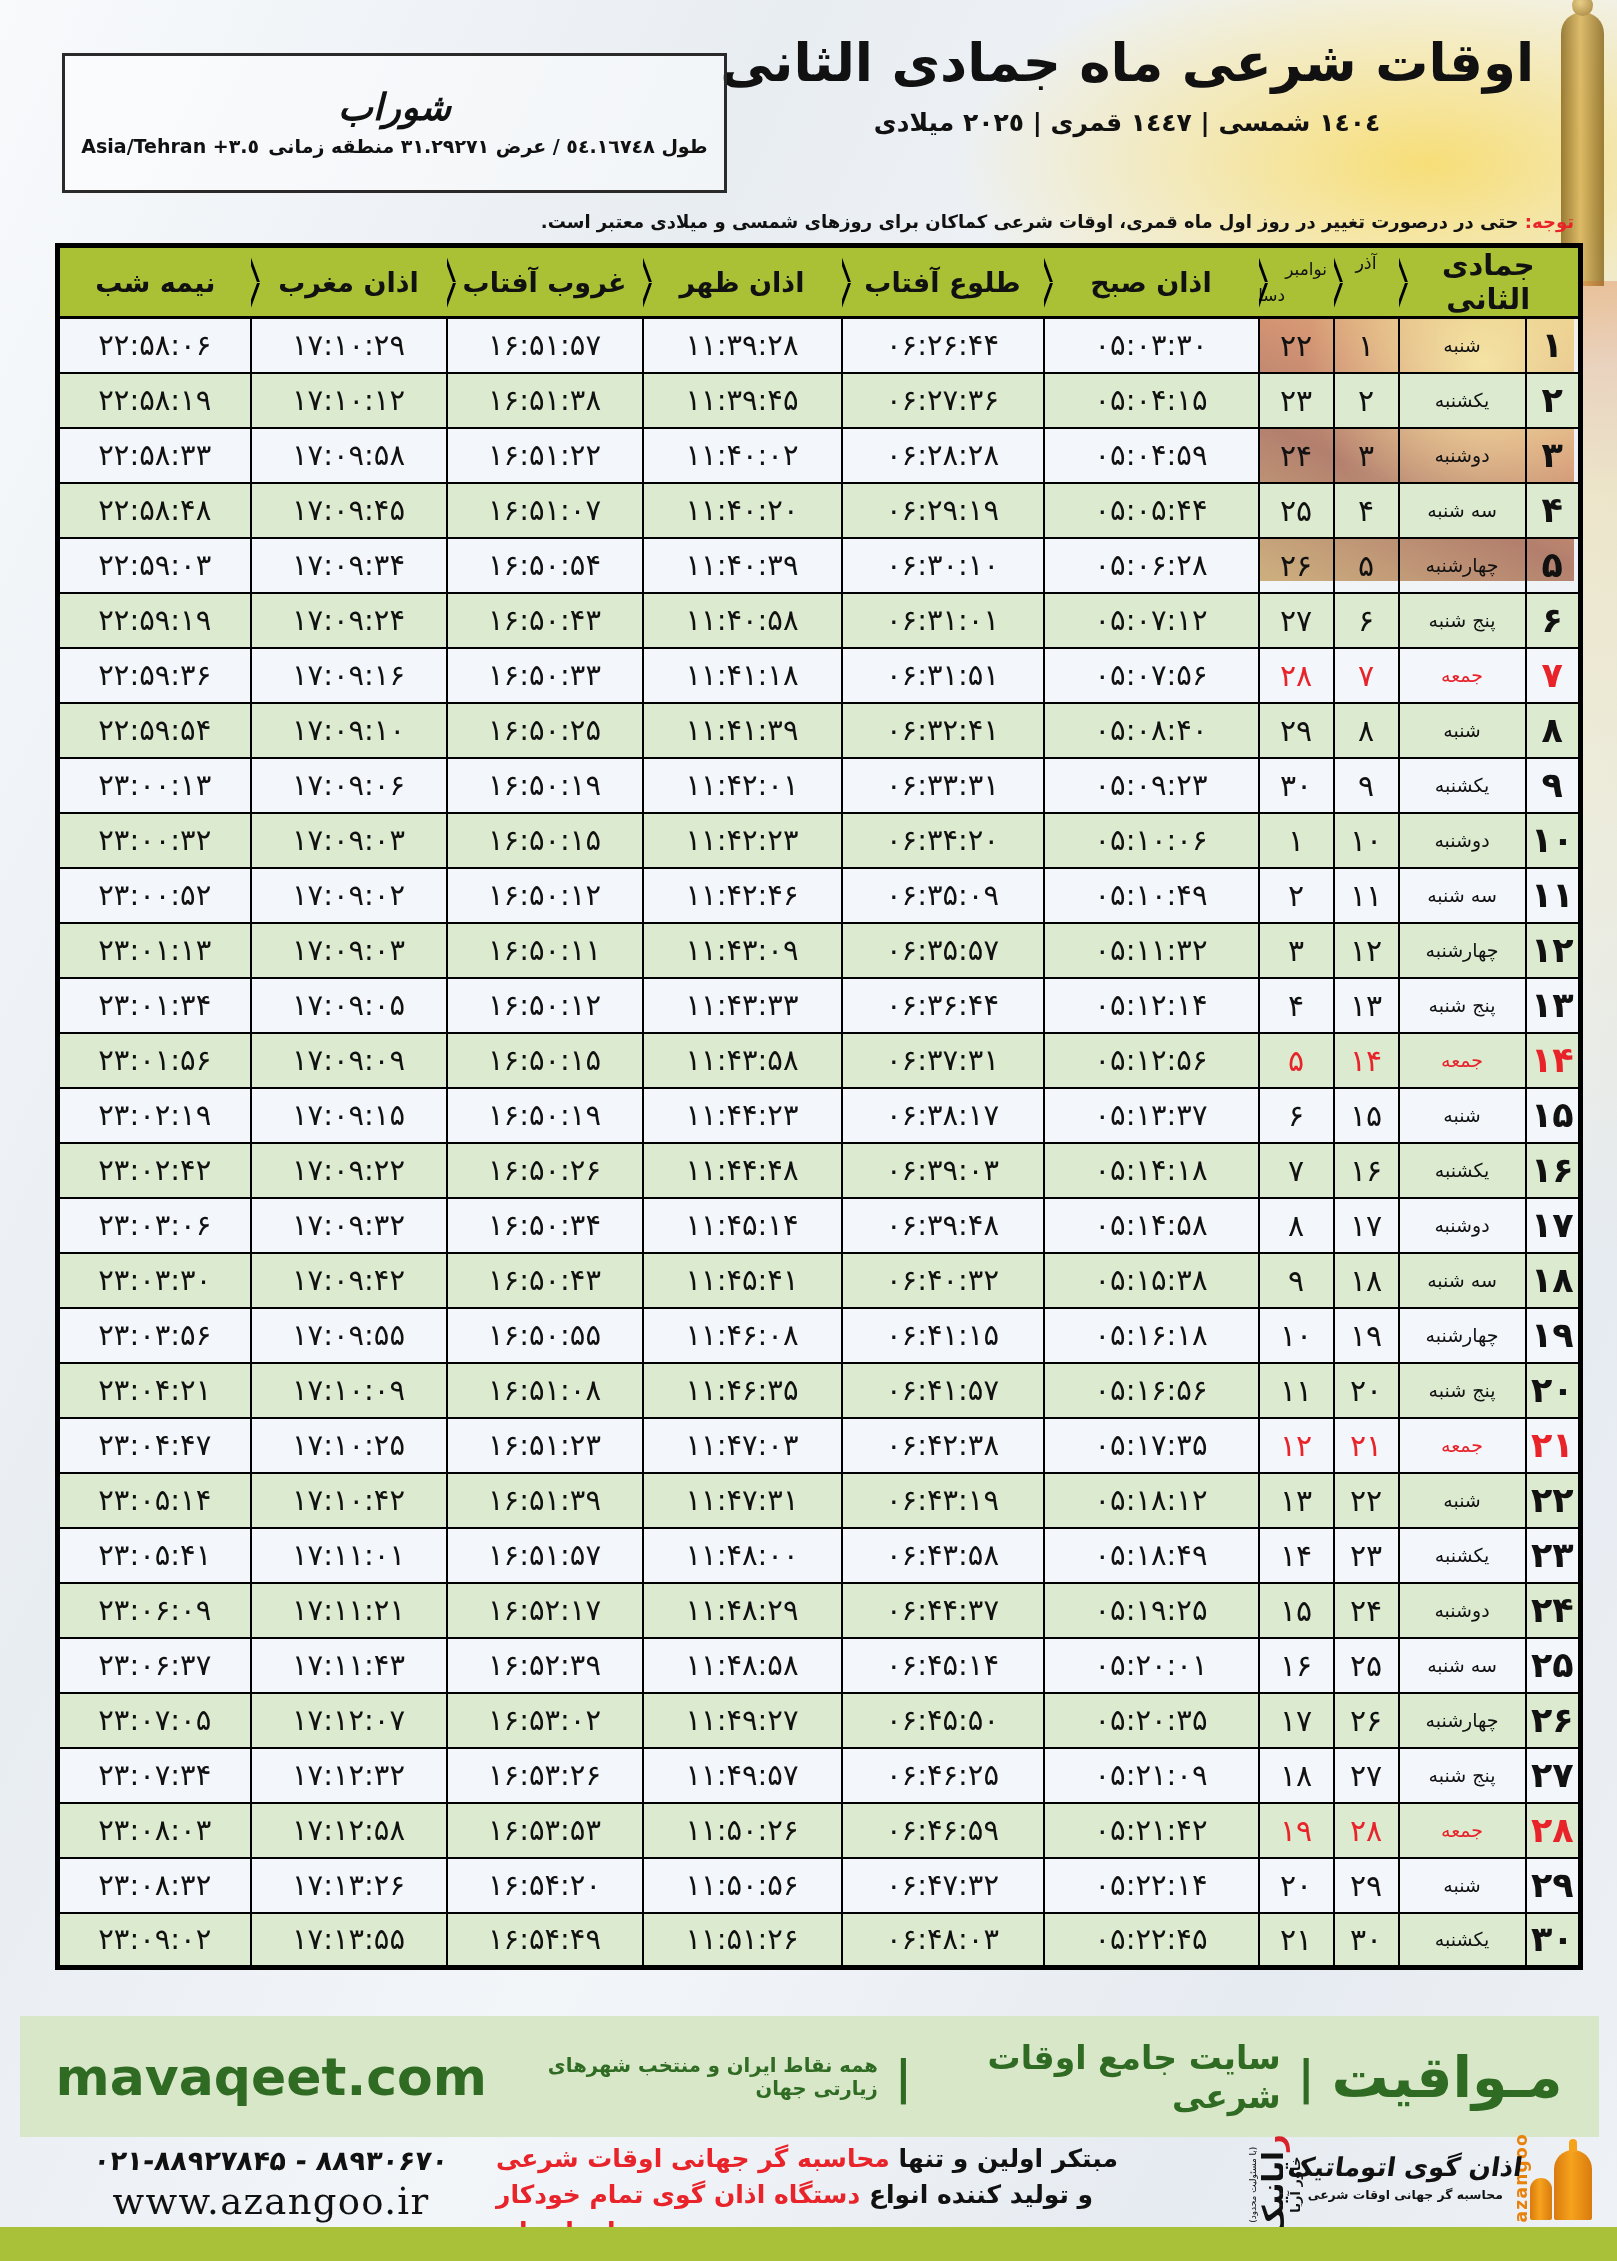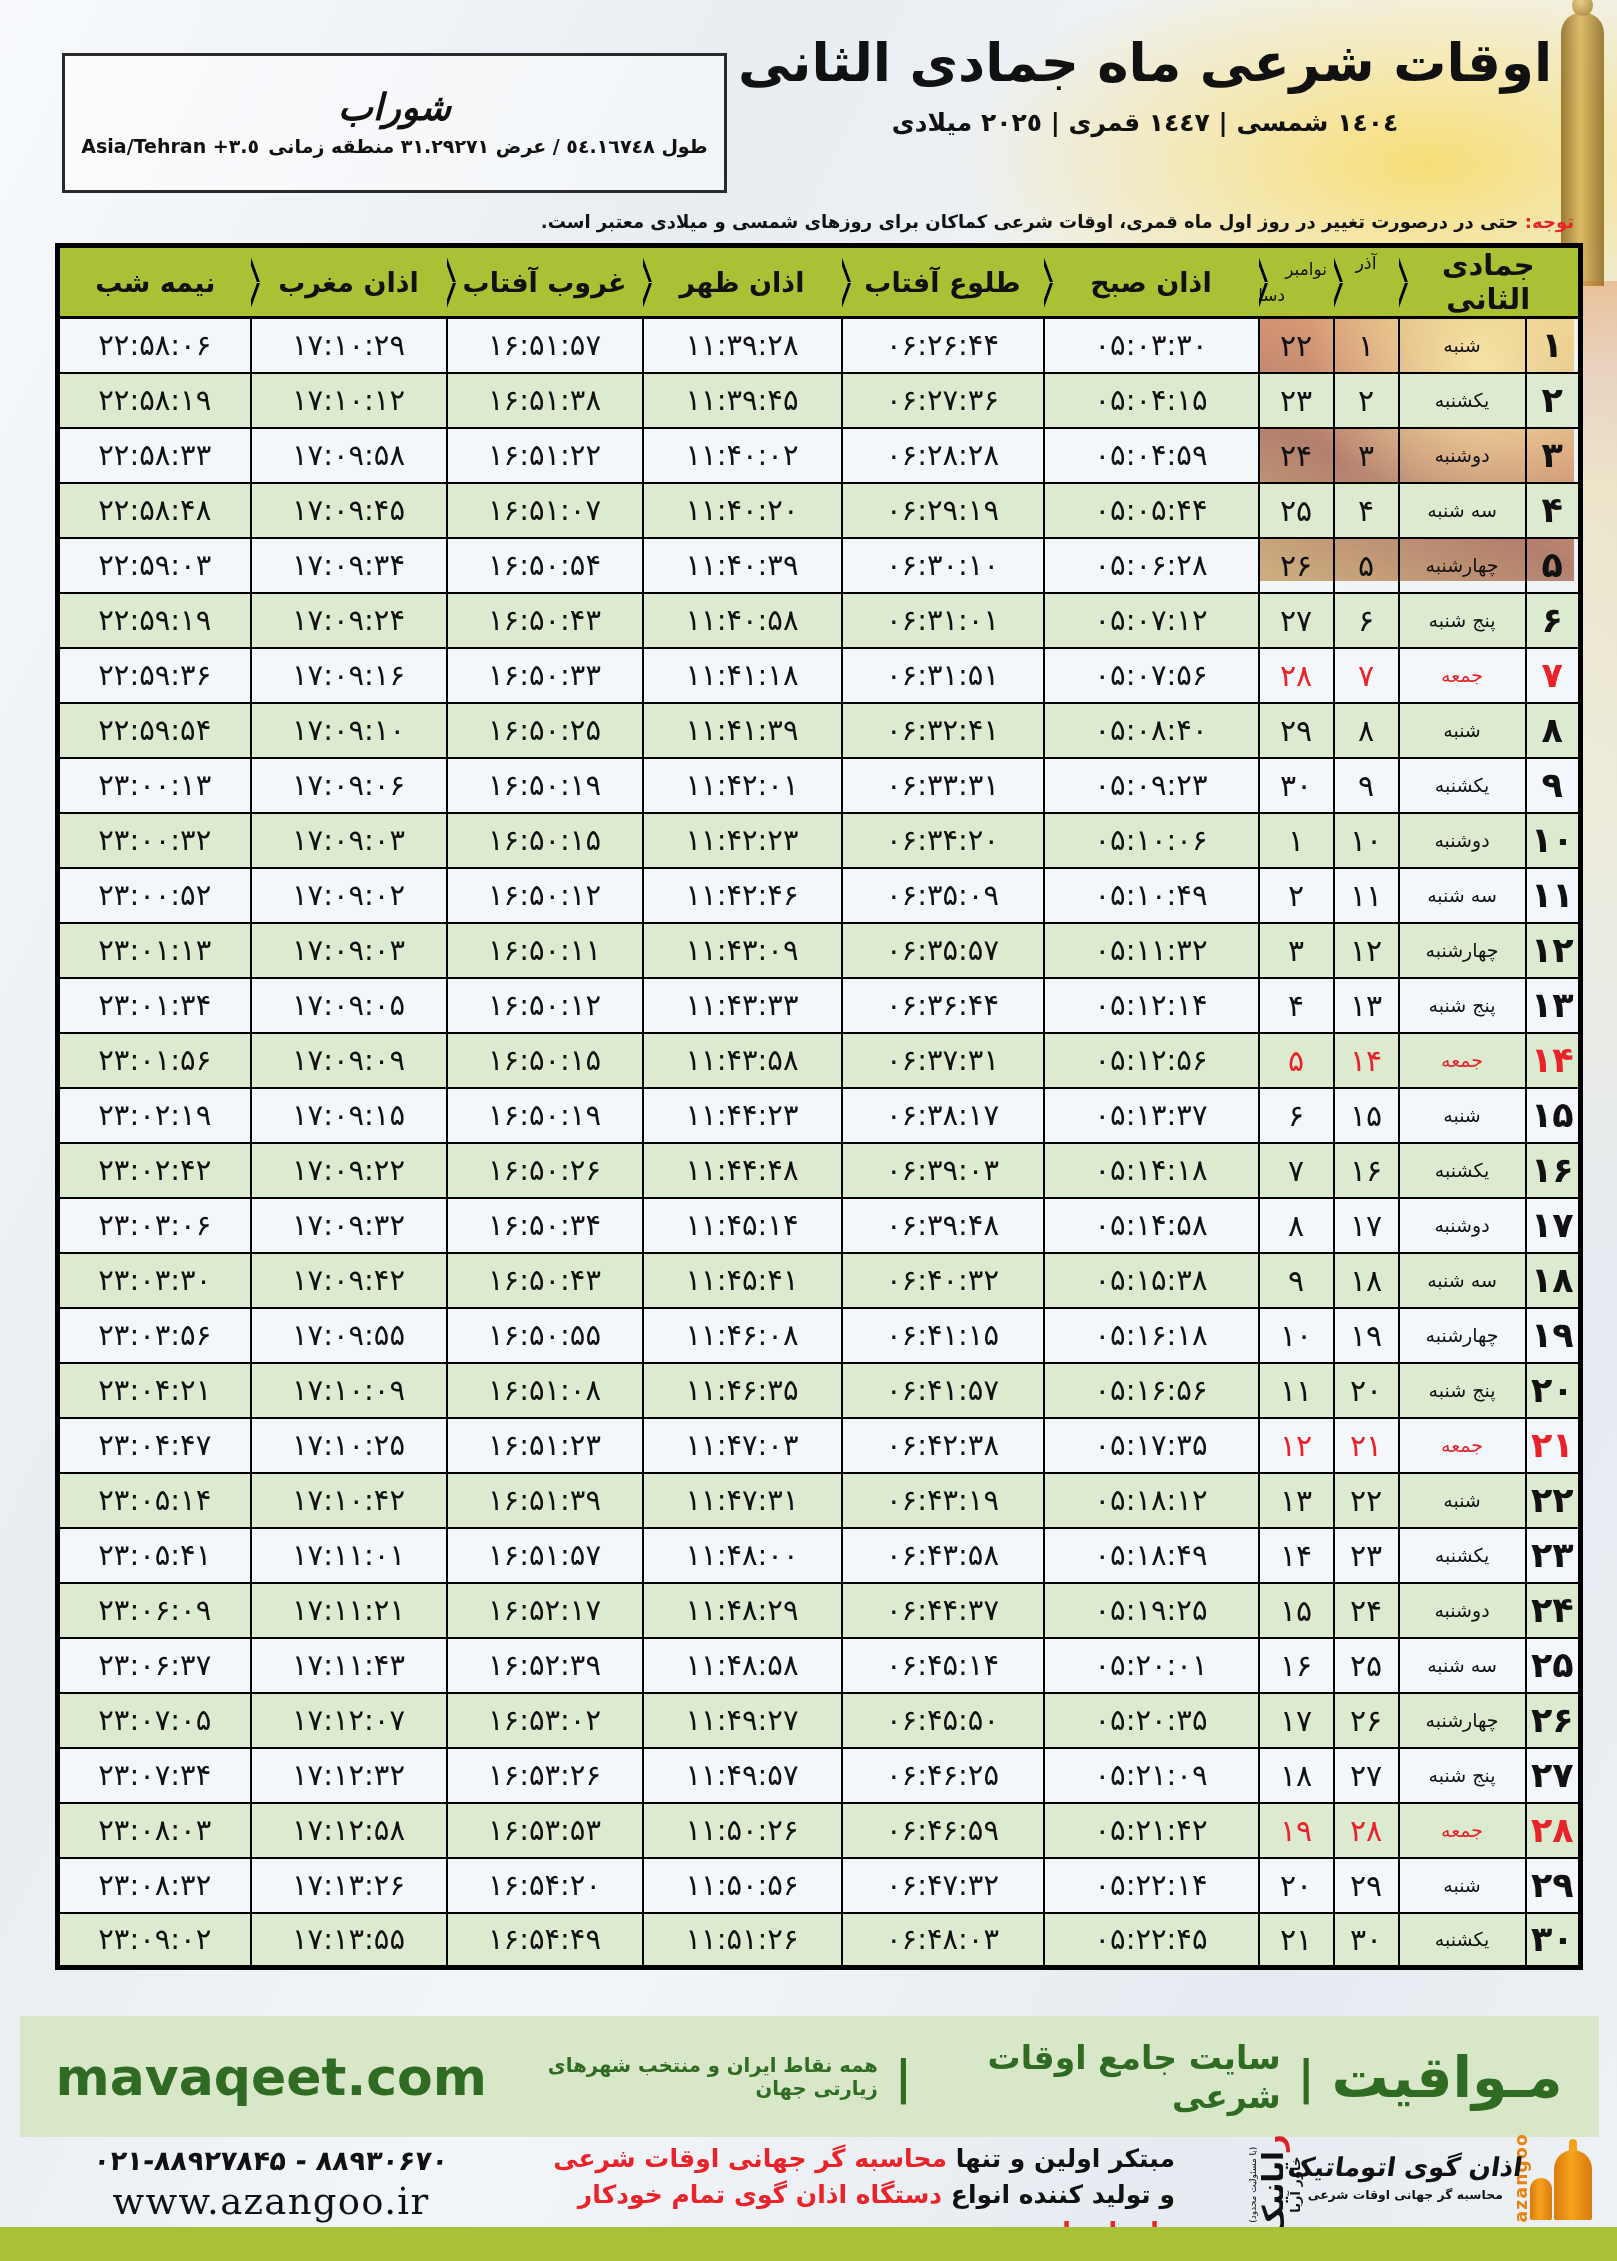--- a/index.html
+++ b/index.html
@@ -11,21 +11,21 @@
   .deco-sun { position:absolute; top:0; right:0; width:685px; height:391px; z-index:0;
     background:radial-gradient(ellipse at 72% 42%, rgba(248,216,88,.8) 0%, rgba(248,216,88,.35) 38%, rgba(248,216,88,0) 68%); }
   .deco-minaret { position:absolute; top:11.7px; right:14.4px; width:43px; height:274px; z-index:0; opacity:.85;
     background:linear-gradient(90deg,#8a6a20,#d9b35a 45%,#8a6a20); border-radius:21.5px 21.5px 0 0; }
   .deco-minaret::before { content:""; position:absolute; top:-17px; left:11px; width:21px; height:21px;
     background:radial-gradient(circle at 40% 35%,#e8c878,#946f22); border-radius:50%; }
   .deco-right-strip { position:absolute; top:281px; right:0; width:38px; height:979px; z-index:0; opacity:.55;
     background:linear-gradient(180deg, rgba(214,96,40,.55), rgba(236,200,90,.5) 22%, rgba(246,228,140,.4) 55%, rgba(246,228,140,0)); }
 
   
-  .title-block { position:absolute; top:30px; right:26px; width:894px; text-align:center; z-index:2; }
+  .title-block { position:absolute; top:30px; right:44px; width:894px; text-align:center; z-index:2; }
   .title-main { font-size:53px; font-weight:bold; line-height:1.25; }
   .title-sub  { font-size:29px; font-weight:bold; margin-top:9px; }
   .title-dates{ font-size:25px; font-weight:bold; margin-top:11.7px; }
 
   .loc-box { position:absolute; top:53px; left:62px; width:665px; height:140px; z-index:2;
     border:3.3px solid #2a2a2a; background:rgba(255,255,255,.45); text-align:center;
     display:flex; flex-direction:column; justify-content:center; gap:3.9px; }
   .loc-city { font-size:37px; font-weight:bold; line-height:1.05;font-style:italic; }
   .loc-region { font-size:29px; line-height:1.1; }
   .loc-coords { font-size:19px; font-weight:bold; display:flex; justify-content:center; gap:9px; direction:rtl; margin-top:3.9px; }
@@ -79,21 +79,21 @@
   .fb-sep { font-size:46px; font-weight:bold; }
   .fb-tag1 { font-size:33px; font-weight:bold; }
   .fb-tag2 { font-size:19.6px; font-weight:bold; }
   .fb-domain { font-size:52px; font-weight:bold; direction:ltr; }
 
   
   .bottom { position:absolute; top:2141px; left:0; width:1618px; height:86px; z-index:2; }
   .phones { position:absolute; left:62px; top:3.9px; width:418px; text-align:center; }
   .phones .ph-line { font-size:27px; font-weight:bold; direction:ltr; transform:skewX(-6deg); }
   .phones .web { font-family:"DejaVu Serif", serif; font-size:37px; letter-spacing:1.3px; margin-top:3.9px; }
-  .mid-desc { position:absolute; left:496px; top:0; width:679px; text-align:right; direction:rtl;
+  .mid-desc { position:absolute; left:496px; top:0; width:679px; text-align:left; direction:rtl;
     font-size:25px; font-weight:bold; line-height:1.45; }
   .mid-desc .red { color:#e8232a; }
   .rayanik { position:absolute; left:1227px; top:-10.4px; width:111px; height:104px; }
   .rayanik-rot { transform:rotate(-90deg) translateY(-6.5px); transform-origin:center; width:111px; text-align:center; direction:rtl; margin-top:26px;}
   .rayanik-note { font-size:9px; }
   .rayanik-name { font-size:29px; font-weight:bold; line-height:1.05; }
   .rayanik-name .red { color:#d8232a; }
   .rayanik-sub { font-size:13px; font-weight:bold; }
   .azangoo { position:absolute; left:1377px; top:-6.5px; width:215px; display:flex; direction:rtl; align-items:center; gap:6.5px; }
   .az-icon { position:relative; width:63px; height:85px; flex:0 0 auto; }

